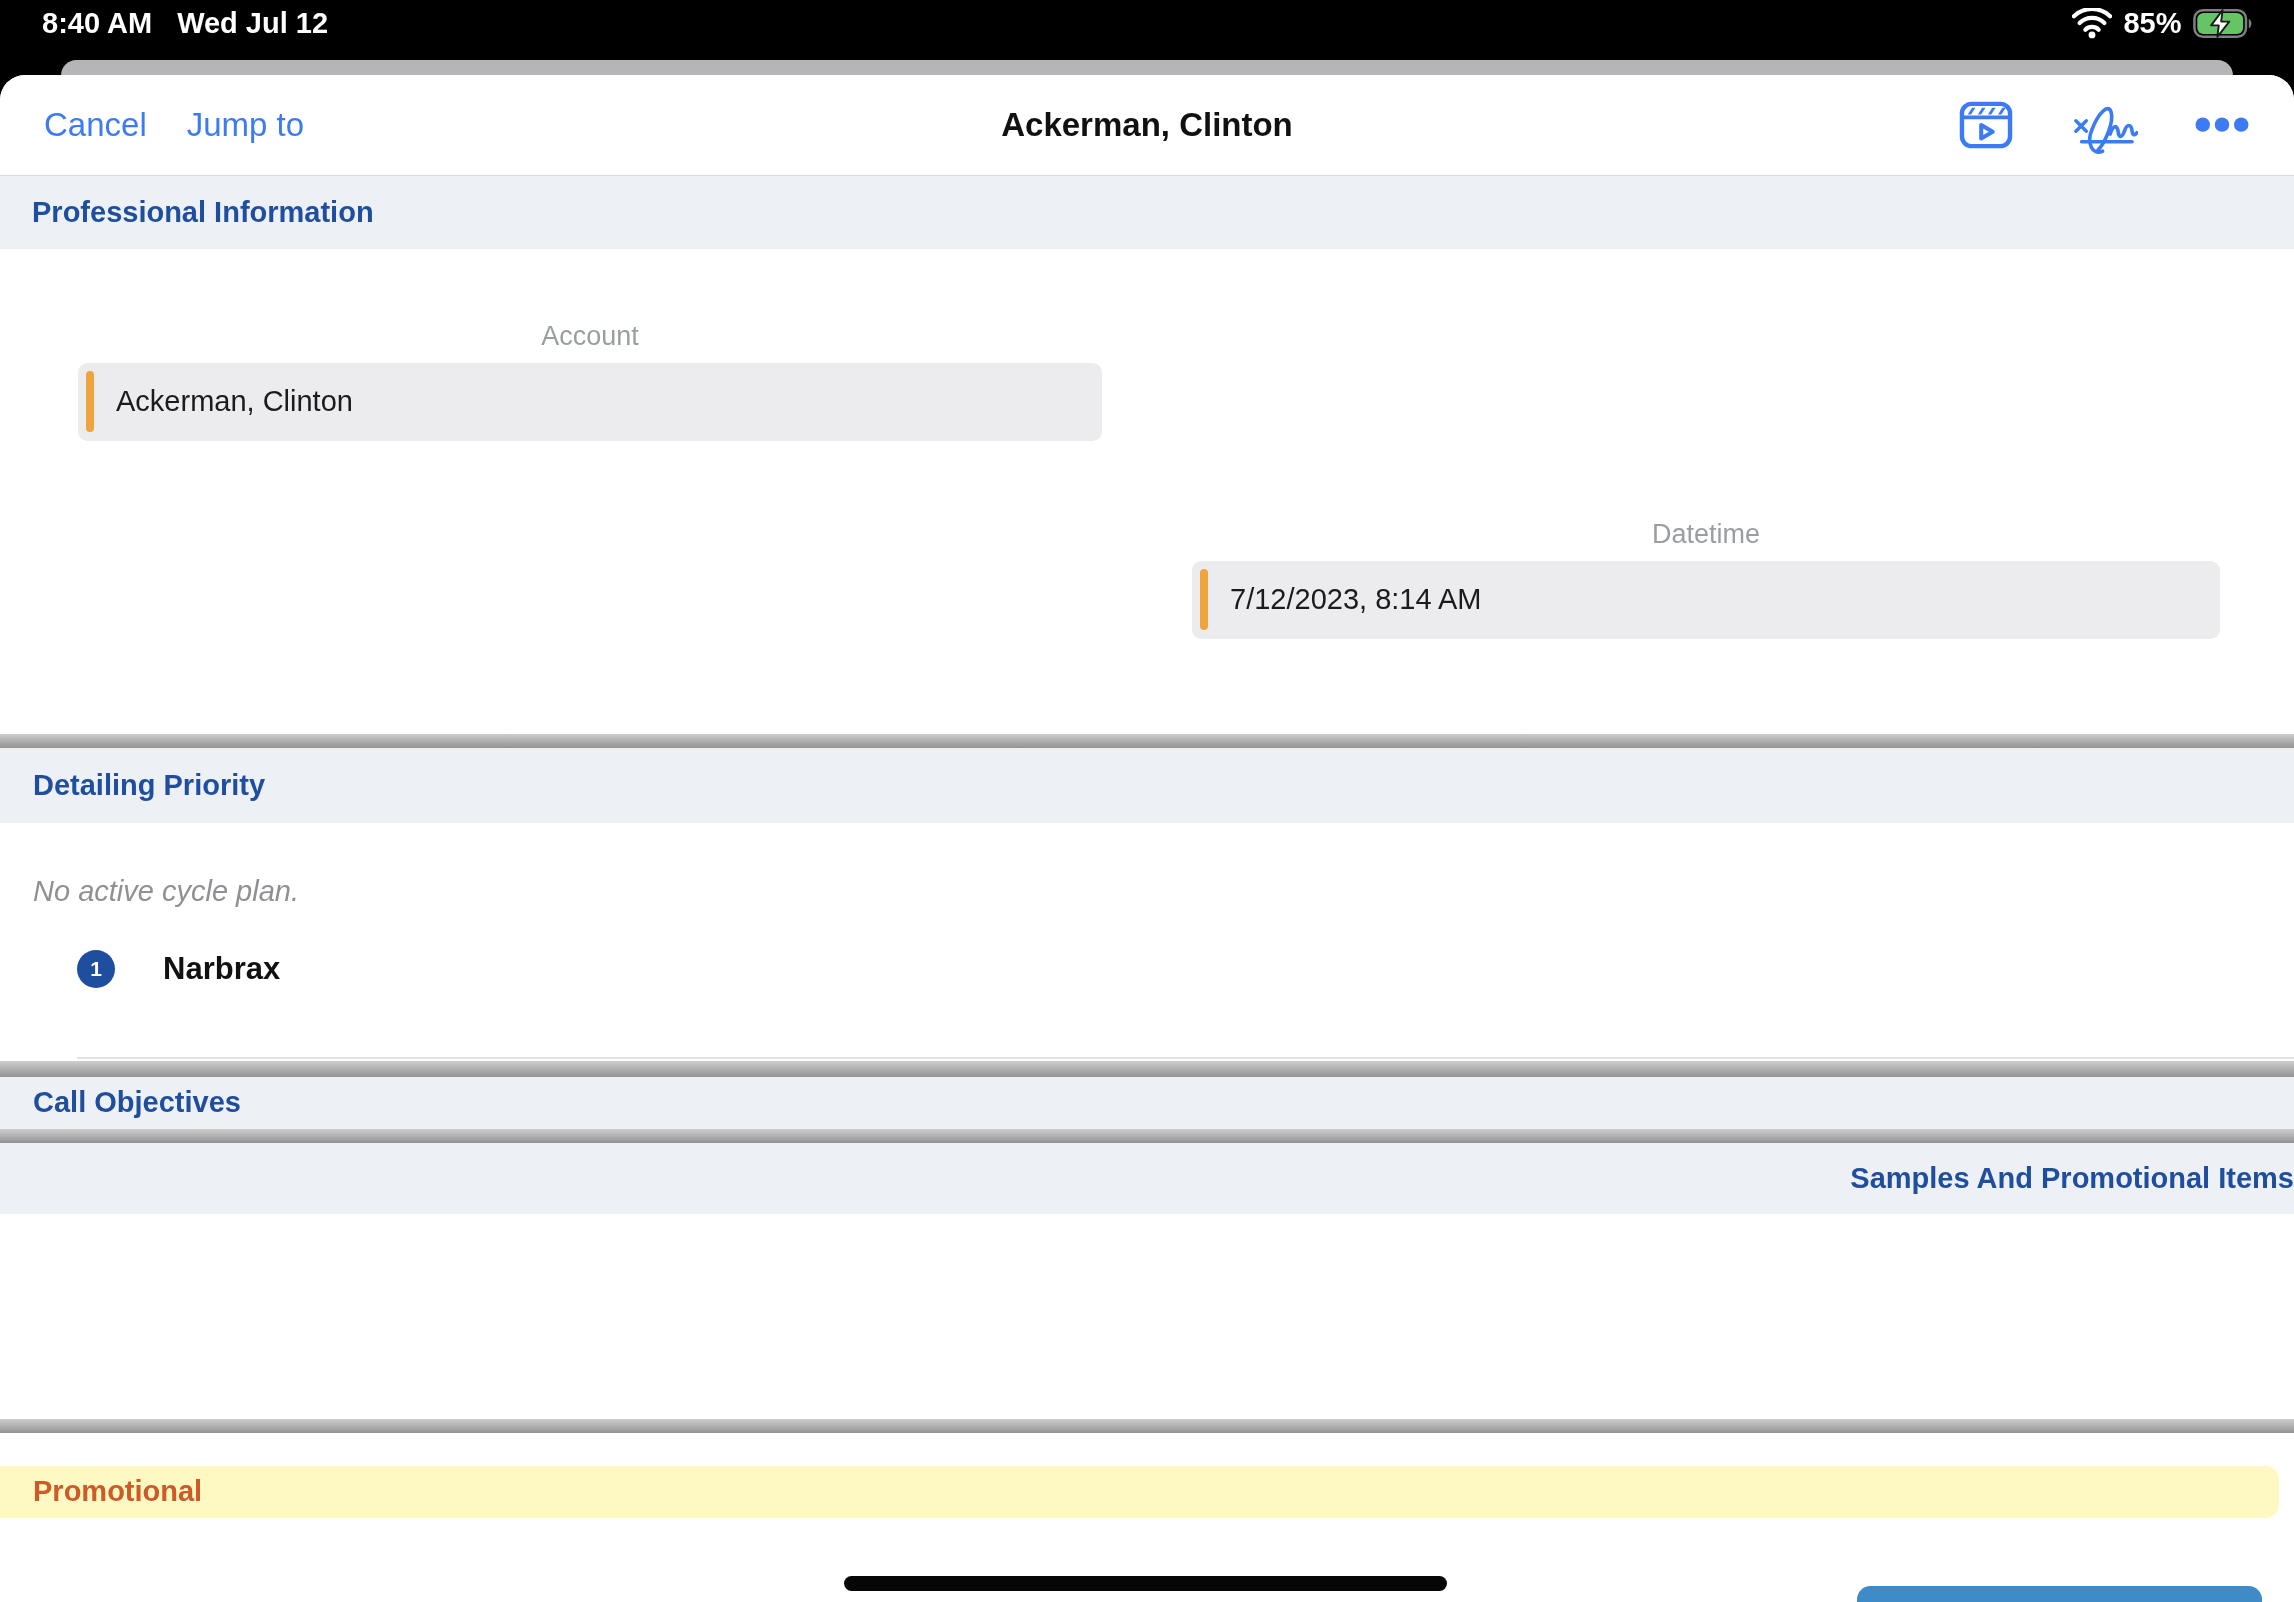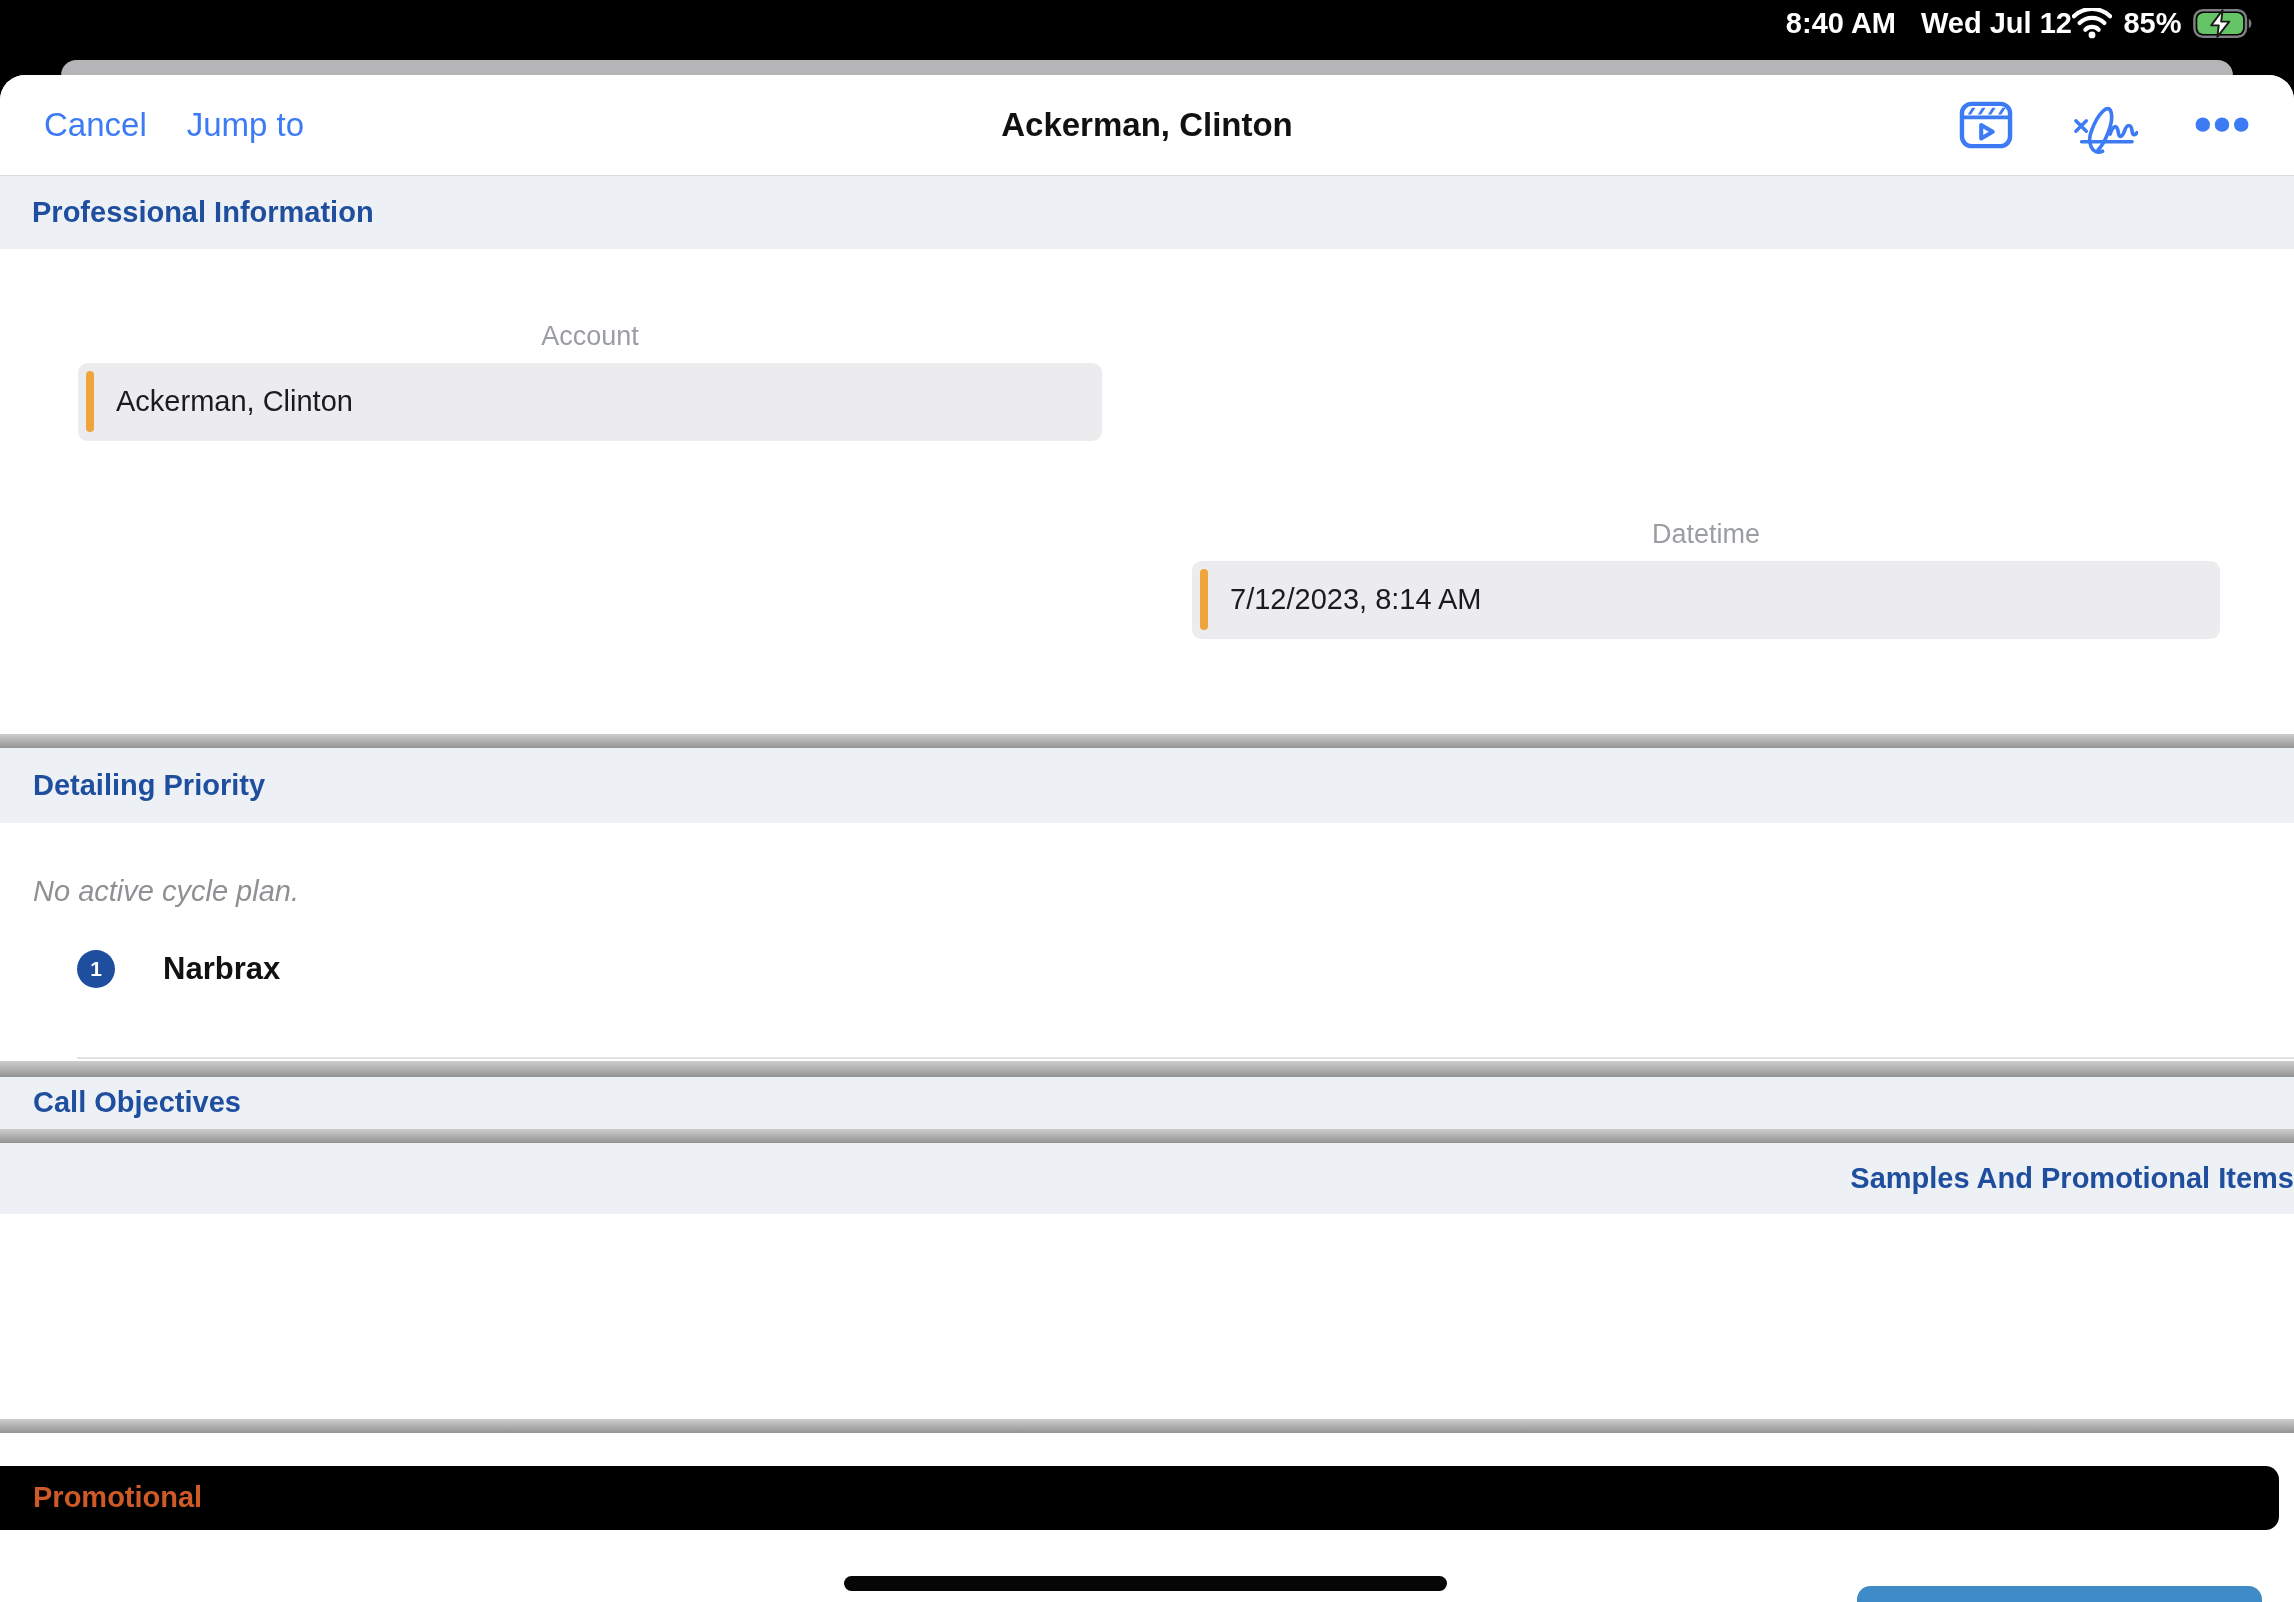--- a/index.html
+++ b/index.html
@@ -1,21 +1,21 @@
 <!DOCTYPE html>
 <html><head>
 <meta charset="utf-8">
 <style>
   html,body{margin:0;padding:0;background:#000;}
   .root{position:relative;width:2294px;height:1602px;background:#000;overflow:hidden;
         font-family:"Liberation Sans",sans-serif;-webkit-font-smoothing:antialiased;}
 
   
   .status-bar{position:absolute;top:0;left:0;width:100%;height:54px;color:#fff;
-              display:flex;justify-content:flex-end;align-items:center;
+              display:flex;justify-content:space-between;align-items:center;
               box-sizing:border-box;padding:0 38px 7.7px 42px;font-size:29px;font-weight:700;}
   .status-left{display:flex;gap:25px;}
   .status-right{display:flex;align-items:center;gap:11.5px;font-weight:600;}
 
   
   .underlay-card{position:absolute;top:60px;left:61px;right:61px;height:38px;
                  background:#b5b5b7;border-radius:15.4px 15.4px 0 0;}
   .sheet{position:absolute;top:75px;left:0;right:0;bottom:0;background:#fff;
          border-radius:25px 25px 0 0;overflow:hidden;}
 
@@ -55,21 +55,21 @@
   .dp-note{position:absolute;left:33px;top:52px;font-size:29px;font-style:italic;color:#8e9094;}
   .product-row{position:absolute;left:77px;top:127px;display:flex;align-items:center;gap:48px;cursor:pointer;}
   .rank-badge{width:38px;height:38px;border-radius:50%;background:#1f4e9e;color:#fff;
               display:flex;align-items:center;justify-content:center;font-size:21px;font-weight:700;}
   .product-name{font-size:31px;font-weight:700;color:#111;}
   .dp-hairline{position:absolute;left:77px;right:0;bottom:2.9px;height:1.9px;background:#e3e3e6;}
 
   .gap-white{background:#fff;}
 
   
-  .band-promo{height:64px;background:#000000;width:calc(100% - 15.4px);
+  .band-promo{height:52px;background:#fef9c3;width:calc(100% - 15.4px);
               border-radius:0 13.4px 13.4px 0;display:flex;align-items:center;padding-left:33px;box-sizing:border-box;}
   .promo-title{font-size:29px;font-weight:700;color:#ce5a28;}
 
   
   .home-indicator{position:absolute;left:844px;top:1576px;width:603px;height:15.4px;
                   border-radius:8.6px;background:#060606;cursor:grab;}
   .bottom-button{position:absolute;left:1857px;top:1586px;width:405px;height:38px;
                  border-radius:13.4px 13.4px 0 0;background:#3e8bc8;cursor:pointer;}
 </style>
 </head>

